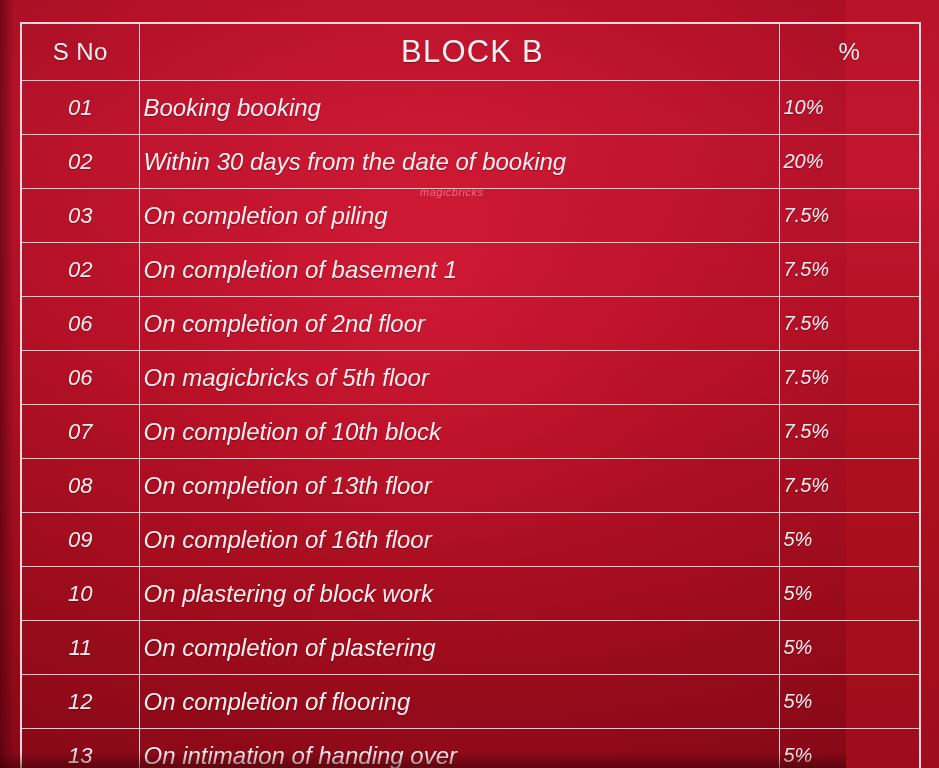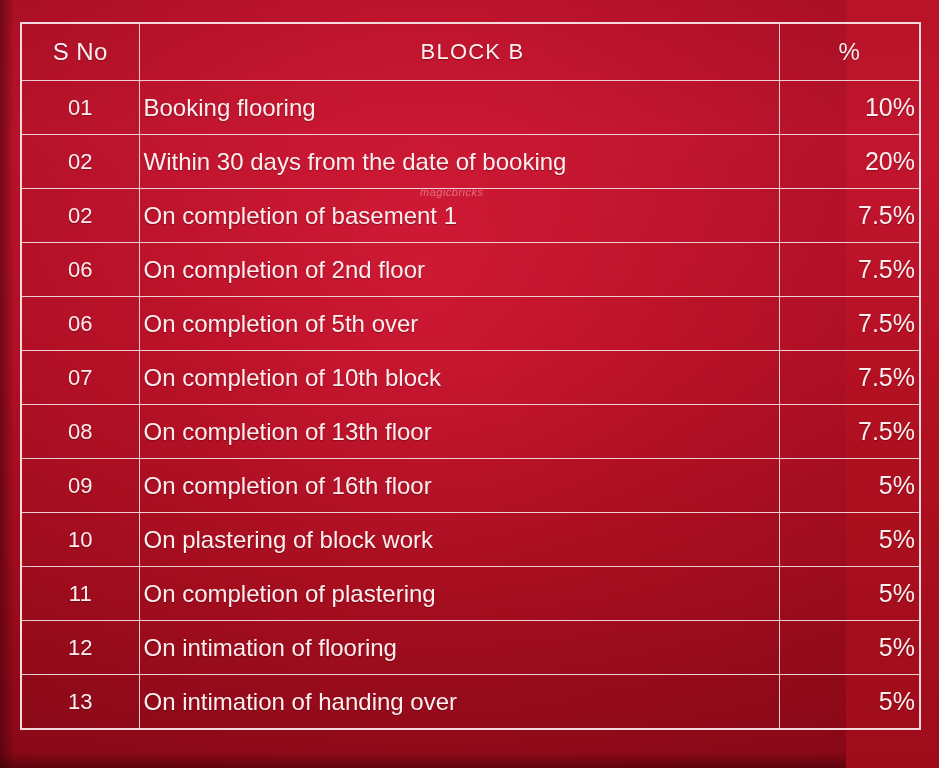--- a/index.html
+++ b/index.html
@@ -42,40 +42,41 @@
   col.c-desc { width: 640px; }
   col.c-pct { width: 141px; }
 
   thead td {
     height: 44px;
     font-size: 24px;
     text-align: center;
     letter-spacing: 0.4px;
   }
   thead td.hdr-desc {
-    font-size: 22px;
+    font-size: 31px;
     letter-spacing: 1.2px;
     padding-left: 31px;
   }
   tbody td {
     height: 41px;
     font-size: 24px;
+    font-style: italic;
   }
   td.sno {
     text-align: center;
     font-size: 22px;
   }
   td.desc {
     text-align: left;
     padding-left: 24px;
   }
   td.pct {
-    text-align: right;
+    text-align: left;
     padding-right: 26px;
-    font-size: 25px;
+    font-size: 20px;
   }
   .watermark {
     position: absolute;
     left: 420px;
     top: 186px;
     font-size: 11px;
     color: rgba(255,210,215,0.45);
     letter-spacing: 0.5px;
     pointer-events: none;
     font-style: italic;
@@ -108,41 +109,46 @@
     <thead>
       <tr>
         <td class="hdr-sno">S No</td>
         <td class="hdr-desc">BLOCK B</td>
         <td class="hdr-pct">%</td>
       </tr>
     </thead>
     <tbody>
       <tr>
         <td class="sno">01</td>
-        <td class="desc">Booking  flooring</td>
+        <td class="desc">Booking  booking</td>
         <td class="pct">10%</td>
       </tr>
       <tr>
         <td class="sno">02</td>
         <td class="desc">Within 30 days from the date of booking</td>
         <td class="pct">20%</td>
+      </tr>
+      <tr>
+        <td class="sno">03</td>
+        <td class="desc">On completion of piling</td>
+        <td class="pct">7.5%</td>
       </tr>
       <tr>
         <td class="sno">02</td>
         <td class="desc">On completion of basement 1</td>
         <td class="pct">7.5%</td>
       </tr>
       <tr>
         <td class="sno">06</td>
         <td class="desc">On completion of 2nd floor</td>
         <td class="pct">7.5%</td>
       </tr>
       <tr>
         <td class="sno">06</td>
-        <td class="desc">On completion of 5th over</td>
+        <td class="desc">On magicbricks of 5th floor</td>
         <td class="pct">7.5%</td>
       </tr>
       <tr>
         <td class="sno">07</td>
         <td class="desc">On completion of 10th block</td>
         <td class="pct">7.5%</td>
       </tr>
       <tr>
         <td class="sno">08</td>
         <td class="desc">On completion of 13th floor</td>
@@ -158,21 +164,21 @@
         <td class="desc">On plastering of block work</td>
         <td class="pct">5%</td>
       </tr>
       <tr>
         <td class="sno">11</td>
         <td class="desc">On completion of plastering</td>
         <td class="pct">5%</td>
       </tr>
       <tr>
         <td class="sno">12</td>
-        <td class="desc">On intimation of flooring</td>
+        <td class="desc">On completion of flooring</td>
         <td class="pct">5%</td>
       </tr>
       <tr>
         <td class="sno">13</td>
         <td class="desc">On intimation of handing over</td>
         <td class="pct">5%</td>
       </tr>
     </tbody>
   </table>
 

